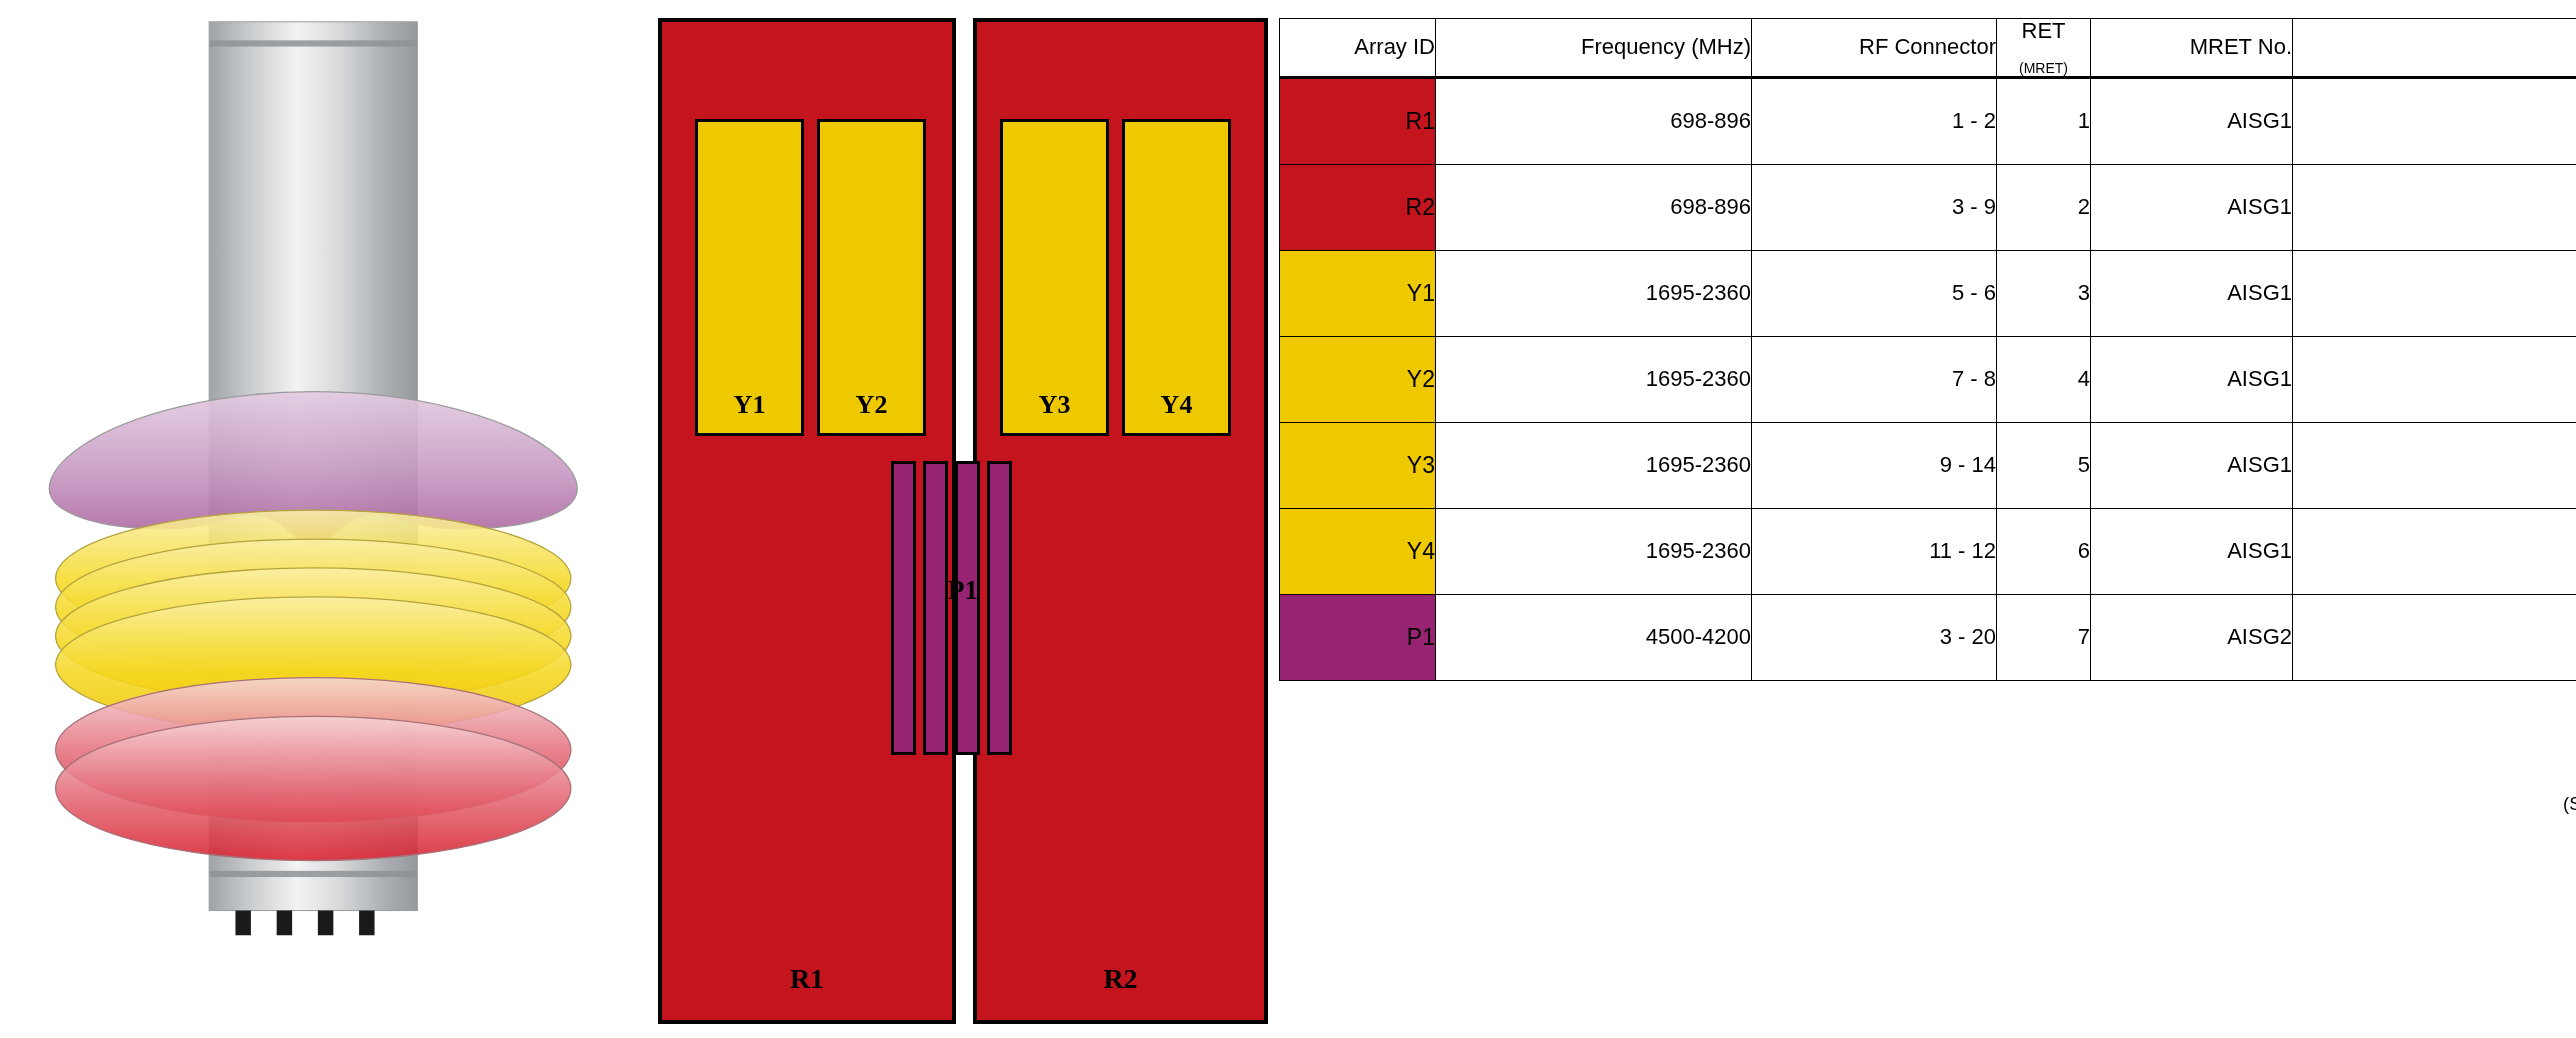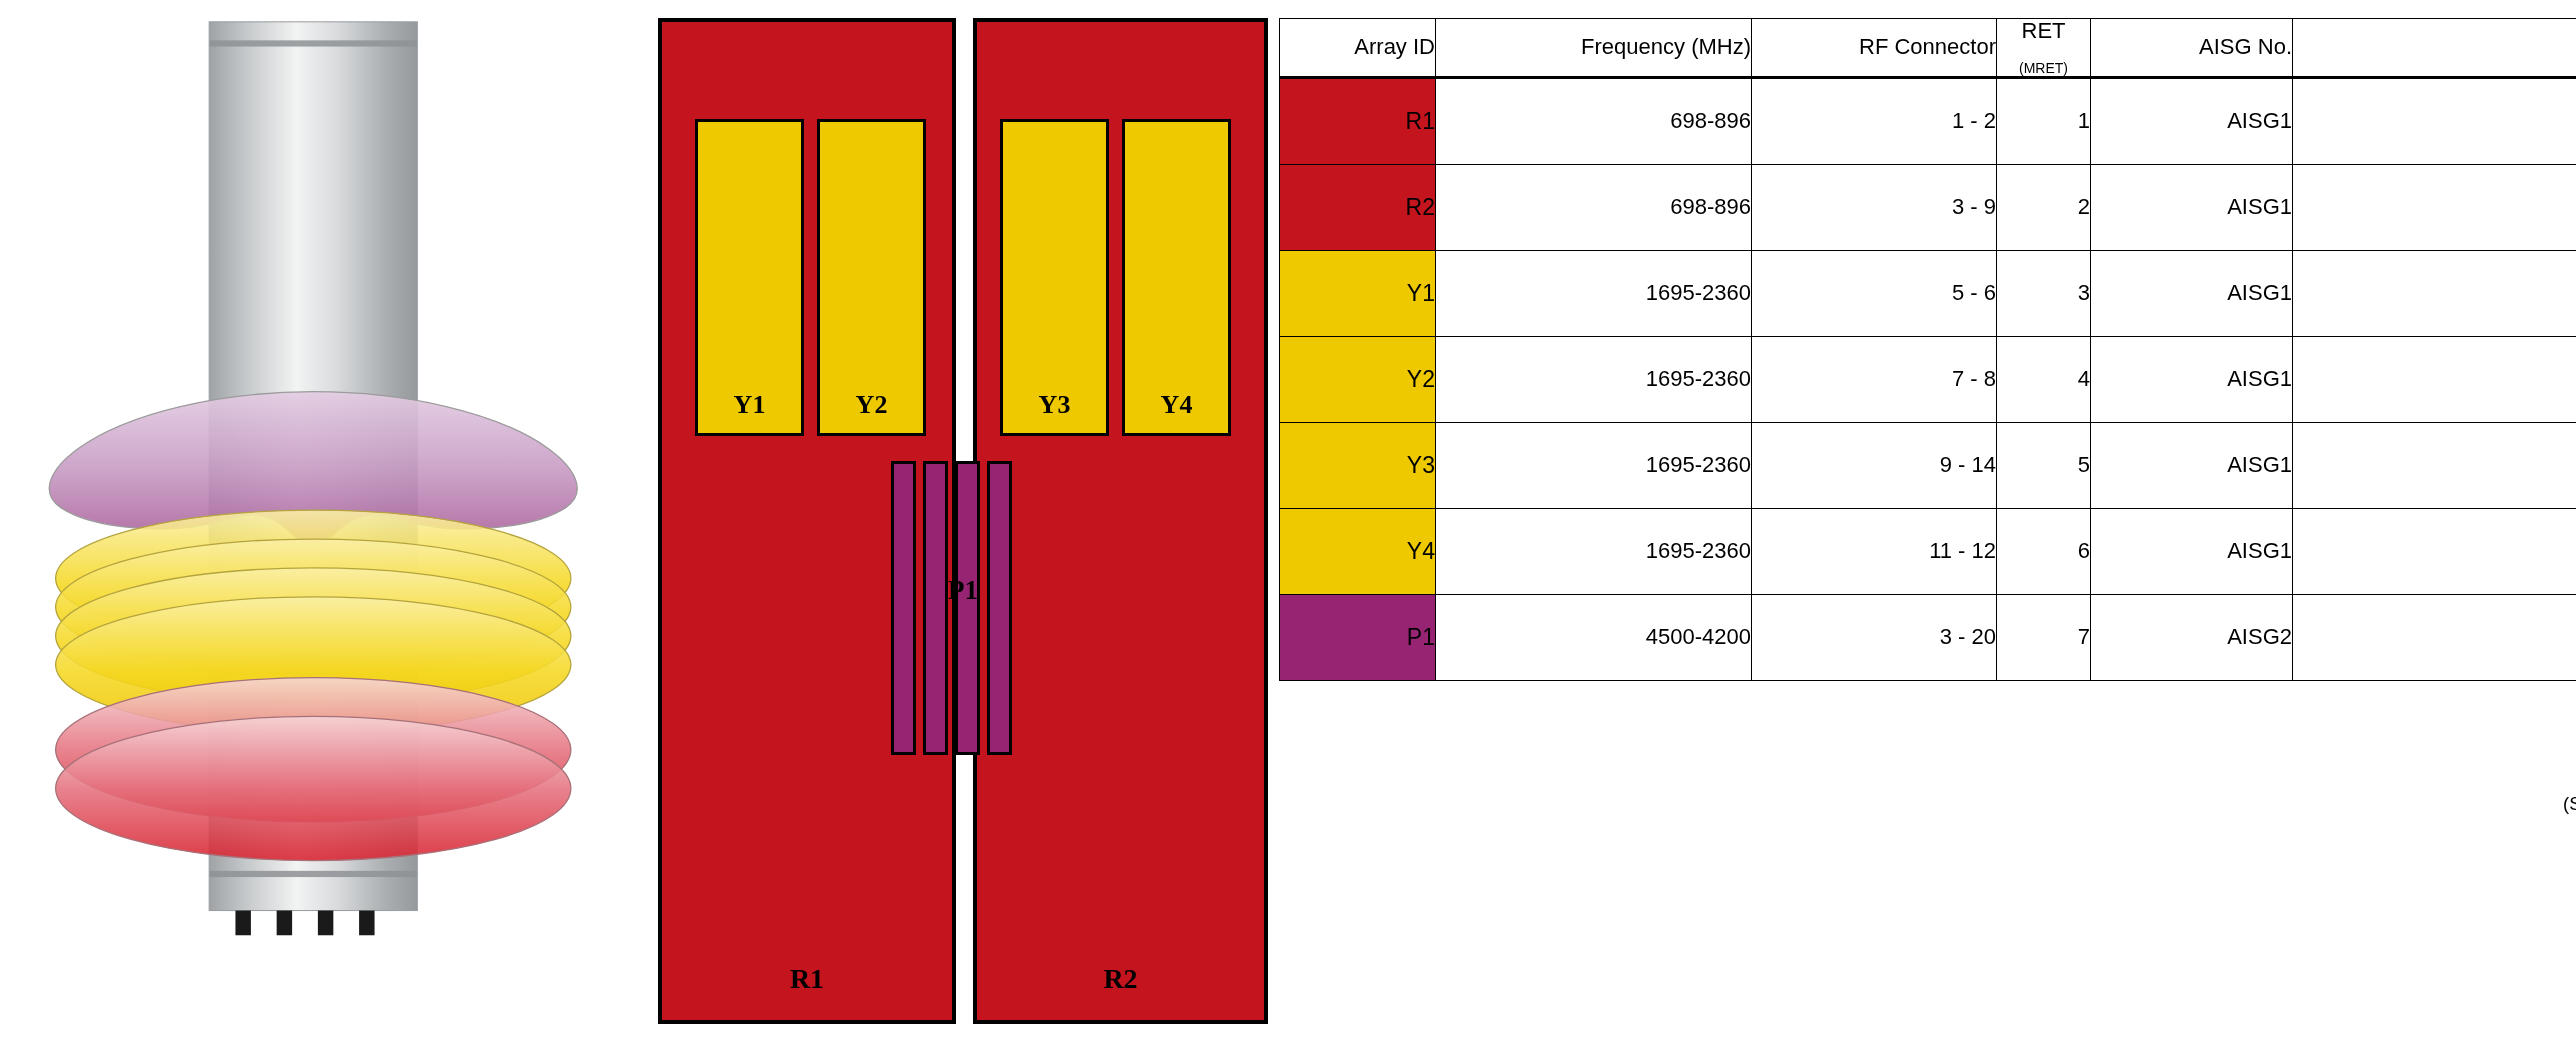--- a/index.html
+++ b/index.html
@@ -167,21 +167,21 @@
       <tr>
         <th>Array ID</th>
         <th>Frequency (MHz)</th>
         <th>RF Connector</th>
         <th>
           <div class="ret-head">
             <span class="ret-main">RET</span>
             <span class="ret-sub">(MRET)</span>
           </div>
         </th>
-        <th>AISG No.</th>
+        <th>MRET No.</th>
         <th>AISG RET UID</th>
       </tr>
     </thead>
     <tbody id="array-table-body">
         <tr>
           <td style="background: rgb(196, 20, 30);">R1</td>
           <td>698-896</td>
           <td>1 - 2</td>
           <td>1</td>
           <td>AISG1</td>

